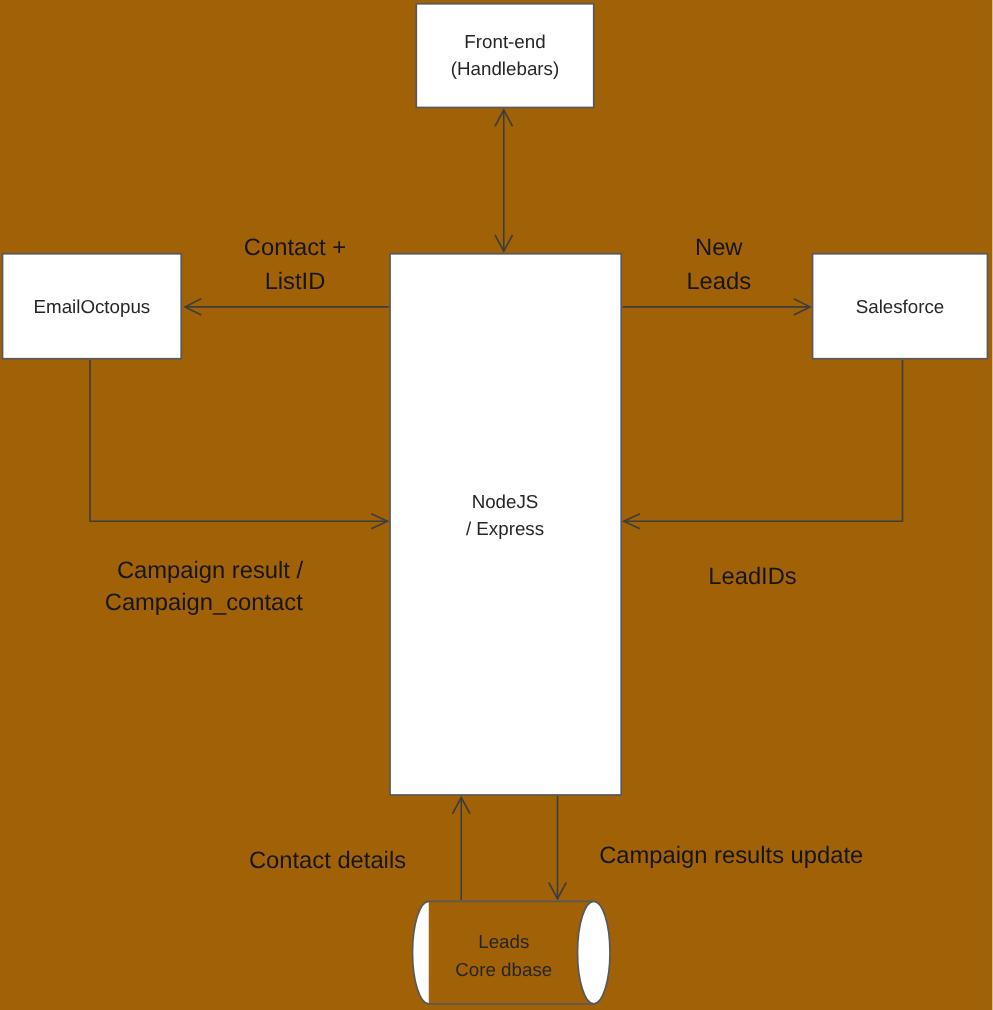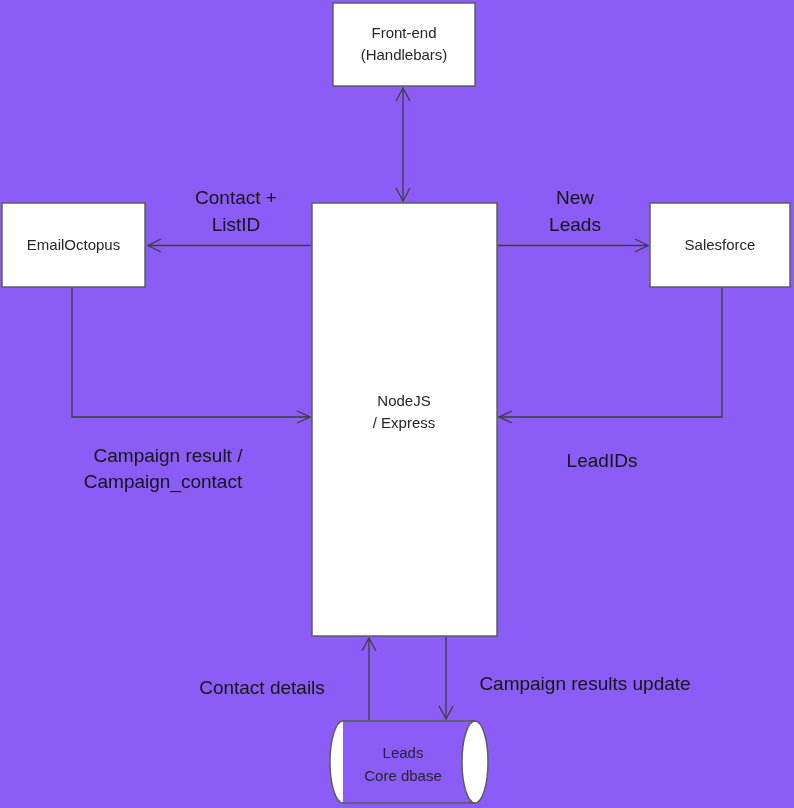--- a/index.html
+++ b/index.html
@@ -5,21 +5,21 @@
   html, body {
     margin: 0;
     padding: 0;
     background: #ffffff;
     font-family: "Liberation Sans", "DejaVu Sans", sans-serif;
   }
   .canvas-wrap {
     position: relative;
     width: 794px;
     height: 808px;
-    background: #8b5cf6;
+    background: #a16207;
     overflow: hidden;
   }
   svg { display: block; }
   .node-box {
     fill: #ffffff;
     stroke: #595959;
     stroke-width: 1.4;
   }
   .cyl {
     fill: #ffffff;

